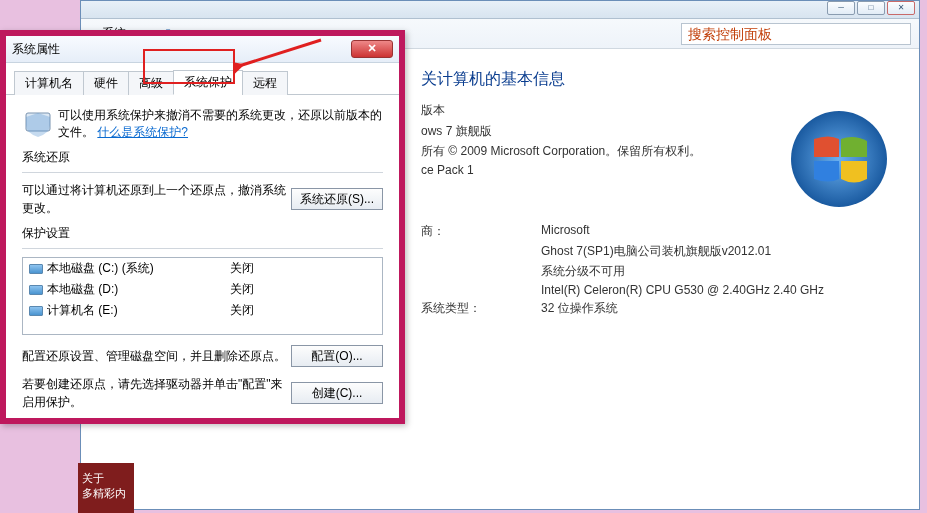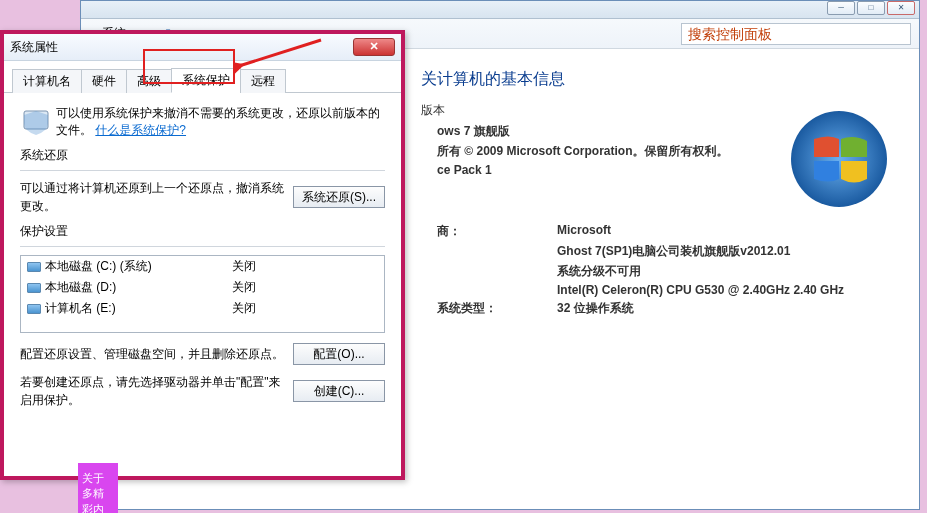--- a/index.html
+++ b/index.html
@@ -16,28 +16,28 @@
 .bg-toolbar { height: 30px; background: linear-gradient(#f6f9fc,#eef3f9); border-bottom: 1px solid #d0d8e0; display: flex; align-items: center; padding: 0 8px; font-size: 12px; gap: 10px;}
 .breadcrumb { display: flex; align-items: center; gap: 6px; flex: 0 0 auto;}
 .tri { font-size: 9px; color: #555; }
 .sep { color: #888; }
 .refresh { color: #2a6ab0; font-size: 14px; }
 .searchbox { margin-left: auto; width: 230px; height: 22px; border: 1px solid #b8c4d0; background: #fff; font-size: 14px; color: #c2410c; padding: 0 6px; line-height: 20px; }
 
 .bg-content { padding: 20px 20px 20px 340px; font-size: 12px; color: #333; position: relative;}
 .heading { font-size: 16px; color: #0a3d8f; margin-bottom: 12px;}
 .section-lbl { margin-top: 12px; margin-bottom: 4px;}
-.kv { display: flex; margin: 3px 16px; font-weight: bold; }
+.kv { display: flex; margin: 3px 0; }
 .kv .k { width: 120px; color: #333; }
 .kv .v { color: #333; }
 .link { color: #0a6ad0; cursor: pointer; }
 .logo { position: absolute; right: 30px; top: 60px; width: 100px; height: 100px; }
 
 
-.dlg { position: absolute; left: 0; top: 30px; width: 405px; height: 450px; background: #fff; border: 4px solid #be185d; box-shadow: 2px 2px 6px rgba(0,0,0,.25); }
+.dlg { position: absolute; left: 0; top: 30px; width: 405px; height: 394px; background: #fff; border: 6px solid #be185d; box-shadow: 2px 2px 6px rgba(0,0,0,.25); }
 .dlg-title { height: 27px; background: linear-gradient(#f8fbff,#e6eef8); border-bottom: 1px solid #c8d4e0; display: flex; align-items: center; padding: 0 6px; font-size: 12px;}
 .dlg-title .txt { flex: 1; }
 .dlg-close { width: 42px; height: 18px; background: linear-gradient(#e88,#c33); border: 1px solid #933; border-radius: 3px; color: #fff; text-align: center; font-size: 11px; line-height: 15px; font-weight: bold; cursor: default;}
 .tabs { display: flex; padding: 6px 8px 0; gap: 0; font-size: 12px; border-bottom: 1px solid #c0c8d0; align-items: flex-end;}
 .tab { padding: 3px 10px; border: 1px solid #c0c8d0; border-bottom: none; background: #f4f6f9; margin-right: -1px; cursor: default; position: relative; top: 1px;}
 .tab.active { background: #fff; border-bottom: 1px solid #fff; }
 .dlg-body { padding: 12px 16px; font-size: 12px; }
 .intro { display: flex; gap: 4px; margin-bottom: 4px;}
 .shield { width: 32px; height: 32px; flex: none; }
 .group-title { margin: 8px 0 6px; }
@@ -55,21 +55,21 @@
 .drive-row .c2 { width: 158px; padding: 1px 6px;}
 .dicon { width: 14px; height: 10px; background: linear-gradient(#8ec4f0,#4a94d0); border: 1px solid #5a88b0; border-radius: 1px; display: inline-block;}
 .dlg-footer { position: absolute; bottom: 10px; right: 16px; display: flex; gap: 6px;}
 .dlg-footer .btn { min-width: 76px; }
 
 
 .anno-rect { position: absolute; left: 143px; top: 49px; width: 92px; height: 35px; border: 2px solid #e02020; pointer-events: none; z-index: 50;}
 .anno-arrow { position: absolute; left: 233px; top: 36px; width: 90px; height: 42px; z-index: 50; pointer-events: none;}
 
 
-.dark-box { position: absolute; left: 78px; bottom: 0; width: 40px; height: 50px; background: #d946ef; color: #fff; font-size: 11px; padding: 8px 4px; line-height: 1.4; overflow: hidden;}
+.dark-box { position: absolute; left: 78px; bottom: 0; width: 56px; height: 50px; background: #7f1d1d; color: #fff; font-size: 11px; padding: 8px 4px; line-height: 1.4; overflow: hidden;}
 
 </style>
 </head>
 <body>
 
 <div class="bg-window">
   <div class="bg-titlebar">
     <div class="win-btn">─</div>
     <div class="win-btn">□</div>
     <div class="win-btn cls">✕</div>

